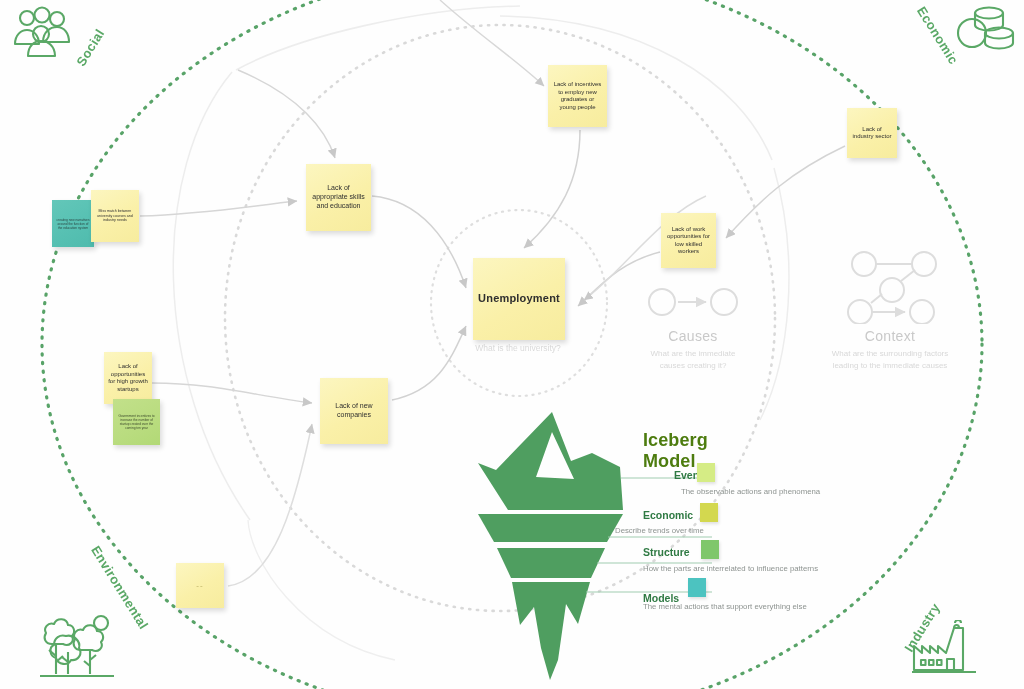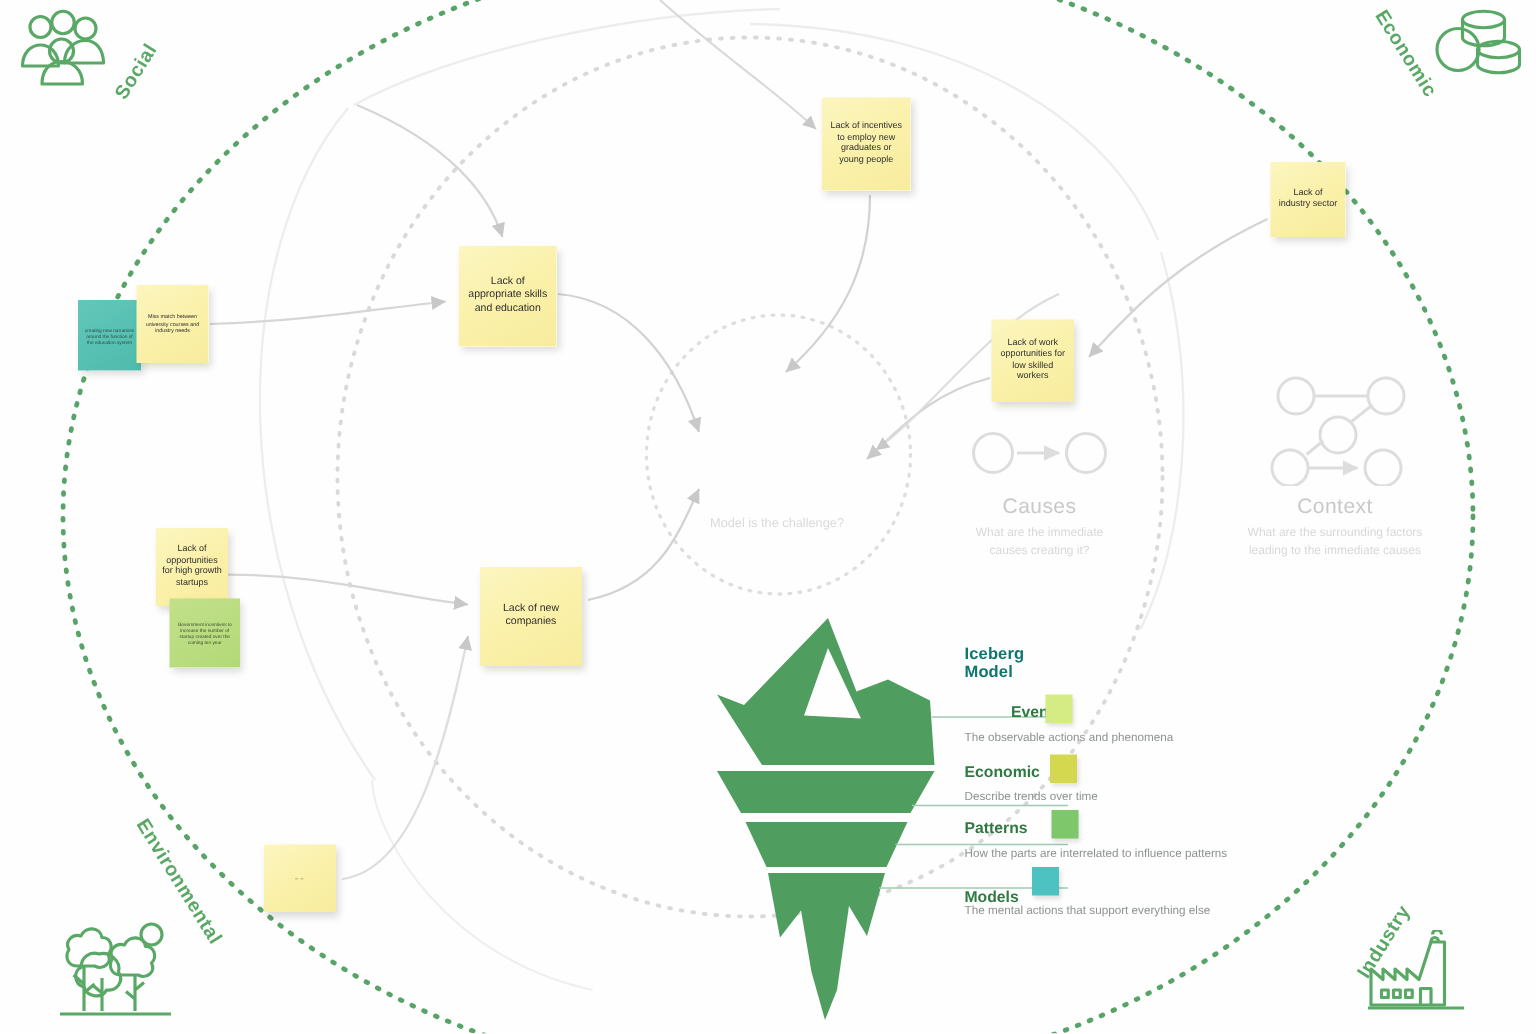--- a/index.html
+++ b/index.html
@@ -95,23 +95,23 @@
     font-size: 8.5px;
     color: #dadada;
     text-align: center;
     width: 160px;
   }
 
   
   .legend { position: absolute; }
   .legend-title {
     position: absolute;
-    font-size: 11px;
+    font-size: 18px;
     font-weight: bold;
-    color: #0f766e;
+    color: #4d7c0f;
     letter-spacing: 0.1px;
   }
   .legend-row { position: absolute; }
   .legend-term {
     position: absolute;
     font-size: 10.5px;
     font-weight: bold;
     color: #2f7a43;
     white-space: nowrap;
   }
@@ -229,21 +229,21 @@
         <rect x="11" y="40" width="4.5" height="5"></rect>
         <rect x="19" y="40" width="4.5" height="5"></rect>
         <rect x="27" y="40" width="4.5" height="5"></rect>
         <path d="M37,50 V39 h7 v11"></path>
         <path d="M2,52 H66"></path>
       </g>
     </svg>
   </div>
   <div class="corner-label" style="left:895px; top:620px; transform:rotate(-58deg);">Industry</div>
 
-  <div class="challenge-sub" style="left:438px; top:343px;">Model is the challenge?</div>
+  <div class="challenge-sub" style="left:438px; top:343px;">What is the university?</div>
 
   <div class="section" style="left:800px; top:250px; width:180px;">
     <svg width="180" height="74" viewBox="0 0 180 74">
       <g fill="none" stroke="#dddddd" stroke-width="2">
         <circle cx="64" cy="14" r="12"></circle>
         <circle cx="124" cy="14" r="12"></circle>
         <circle cx="92" cy="40" r="12"></circle>
         <circle cx="60" cy="62" r="12"></circle>
         <circle cx="122" cy="62" r="12"></circle>
         <path d="M76,14 H112"></path>
@@ -273,20 +273,23 @@
         <marker id="ahg" markerWidth="8" markerHeight="8" refX="5" refY="2.6" orient="auto" markerUnits="strokeWidth">
           <path d="M0,0 L5.4,2.6 L0,5.2 Z" fill="#dddddd"></path>
         </marker>
       </defs>
     </svg>
     <div class="section-title">Causes</div>
     <div class="section-sub">What are the immediate</div>
     <div class="section-sub">causes creating it?</div>
   </div>
 
+  <div class="note note-yellow note-main" style="left:473px; top:258px; width:92px; height:82px;">
+    <span>Unemployment</span>
+  </div>
 
   <div class="note note-teal note-micro" style="left:52px; top:200px; width:42px; height:47px;">
     <span>creating new narratives around the function of the education system</span>
   </div>
 
   <div class="note note-yellow note-tiny" style="left:91px; top:190px; width:48px; height:52px;">
     <span>Miss match between university courses and industry needs</span>
   </div>
 
   <div class="note note-yellow note-sm" style="left:306px; top:164px; width:65px; height:67px;">
@@ -341,31 +344,31 @@
       <path d="M586,592 H712"></path>
     </g>
   </svg>
 
   <div class="legend">
     <div class="legend-title" style="left:643px; top:430px;">Iceberg Model</div>
 
     <div class="legend-row">
       <div class="legend-term" style="left:643px; top:469px;margin-left:31px;">Events</div>
       <div class="legend-chip" style="left:697px; top:463px; background:#d5ec85;"></div>
-      <div class="legend-desc" style="left:643px; top:487px;">The observable actions and phenomena</div>
+      <div class="legend-desc" style="left:681px; top:487px;">The observable actions and phenomena</div>
     </div>
 
     <div class="legend-row">
       <div class="legend-term" style="left:643px; top:509px;">Economic</div>
       <div class="legend-chip" style="left:700px; top:503px; background:#d3d84f;"></div>
-      <div class="legend-desc" style="left:643px; top:526px;">Describe trends over time</div>
+      <div class="legend-desc" style="left:615px; top:526px;">Describe trends over time</div>
     </div>
 
     <div class="legend-row">
-      <div class="legend-term" style="left:643px; top:546px;">Patterns</div>
+      <div class="legend-term" style="left:643px; top:546px;">Structure</div>
       <div class="legend-chip" style="left:701px; top:540px; background:#7fc76b;"></div>
       <div class="legend-desc" style="left:643px; top:564px;">How the parts are interrelated to influence patterns</div>
     </div>
 
     <div class="legend-row">
       <div class="legend-term" style="left:643px; top:592px;">Models</div>
       <div class="legend-chip" style="left:688px; top:578px; background:#4cc3c0;"></div>
       <div class="legend-desc" style="left:643px; top:602px;">The mental actions that support everything else</div>
     </div>
   </div>

